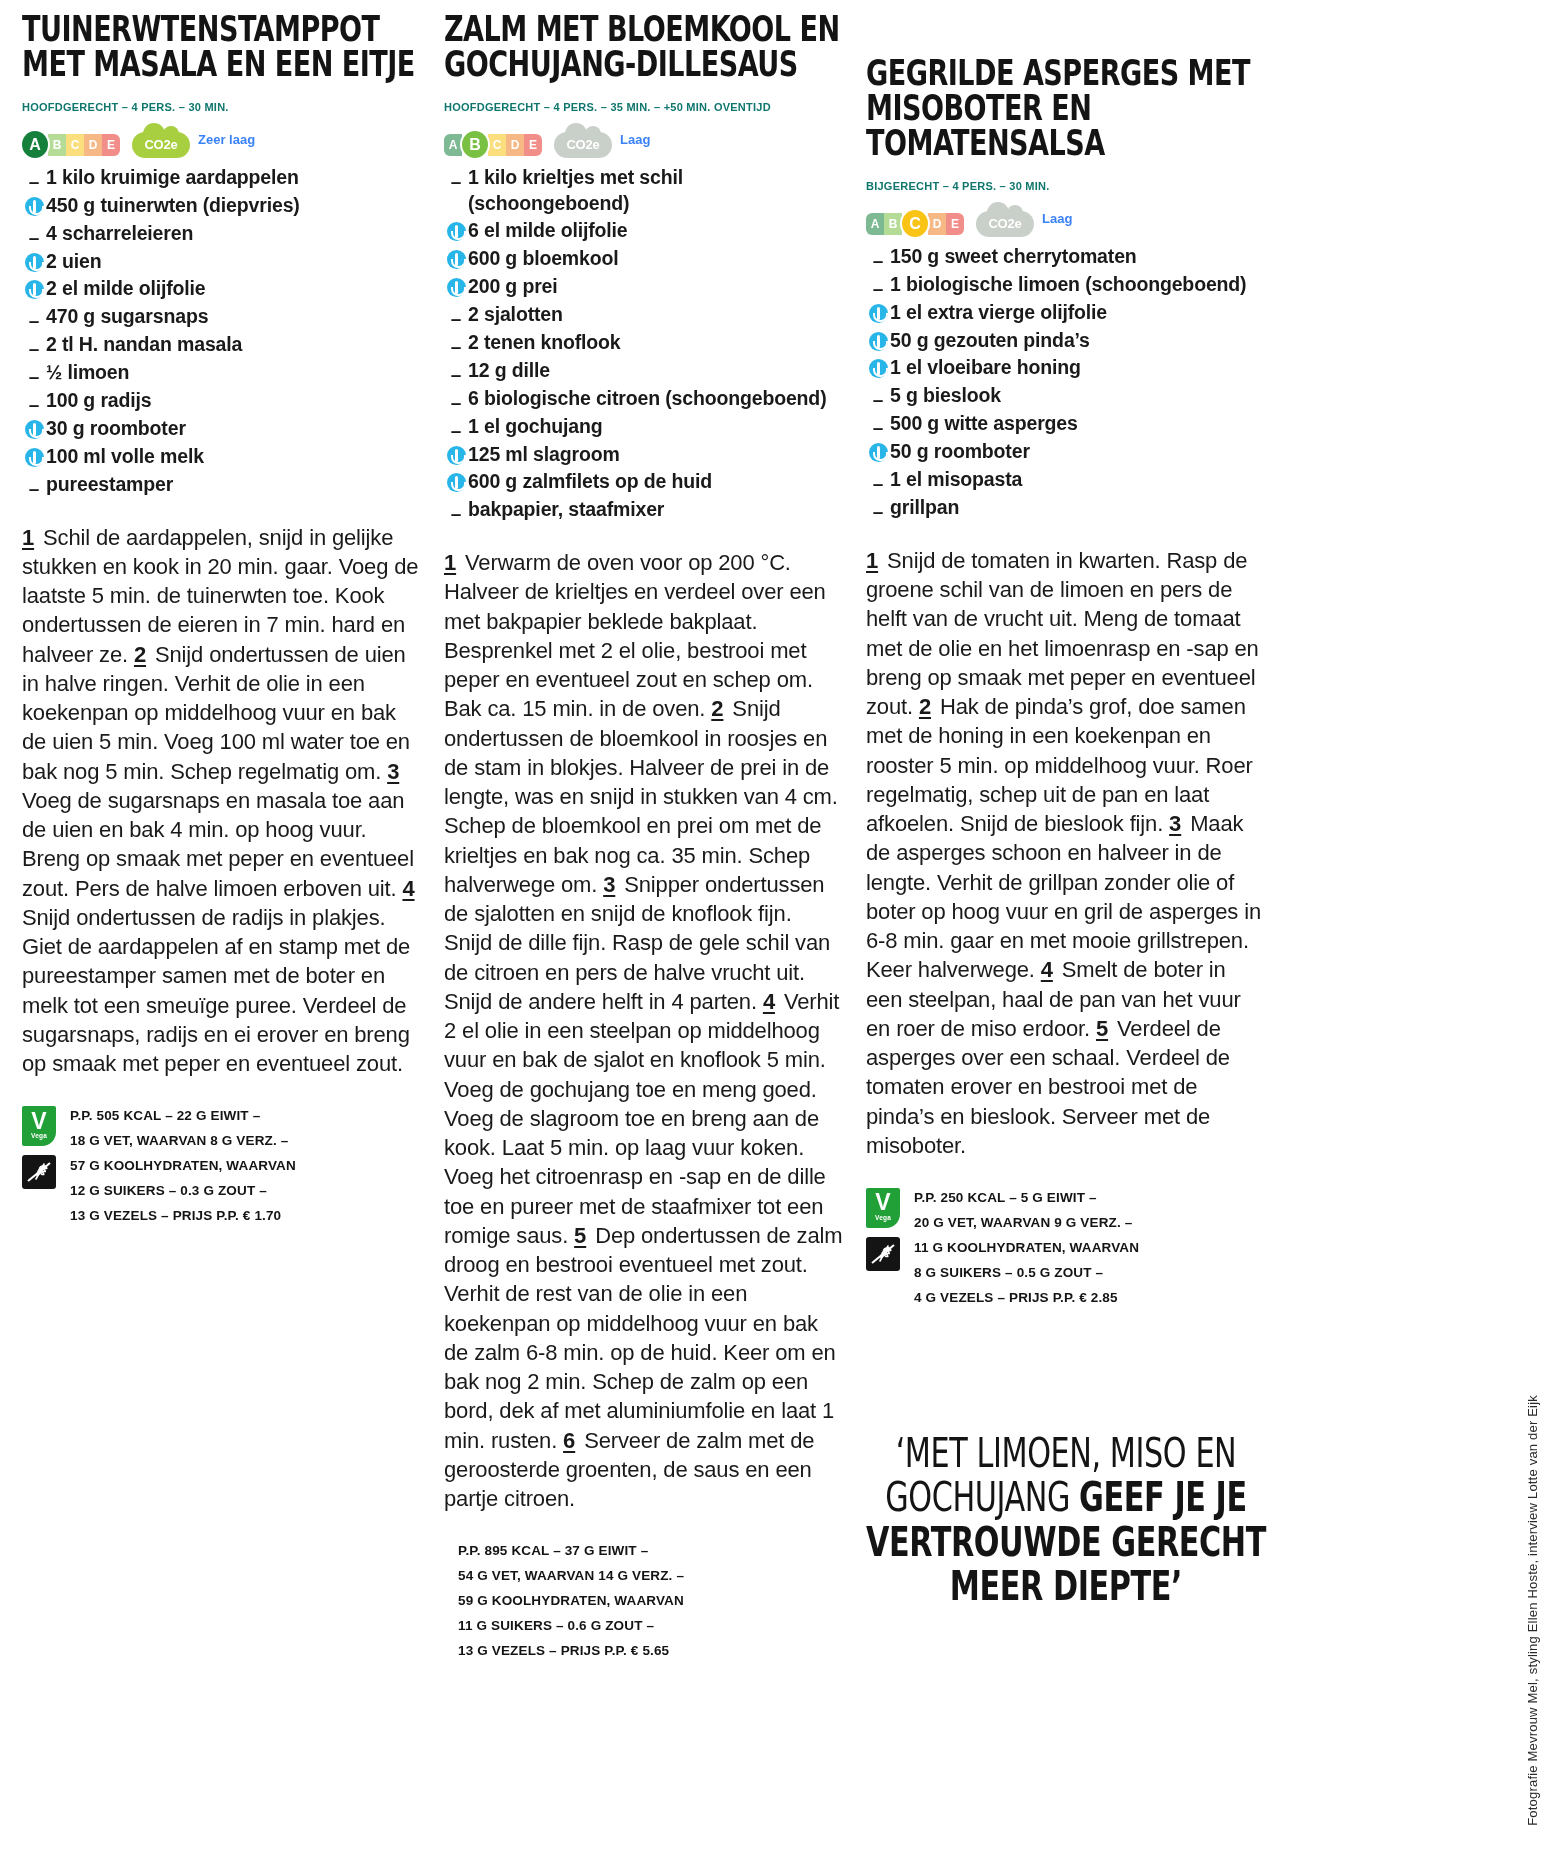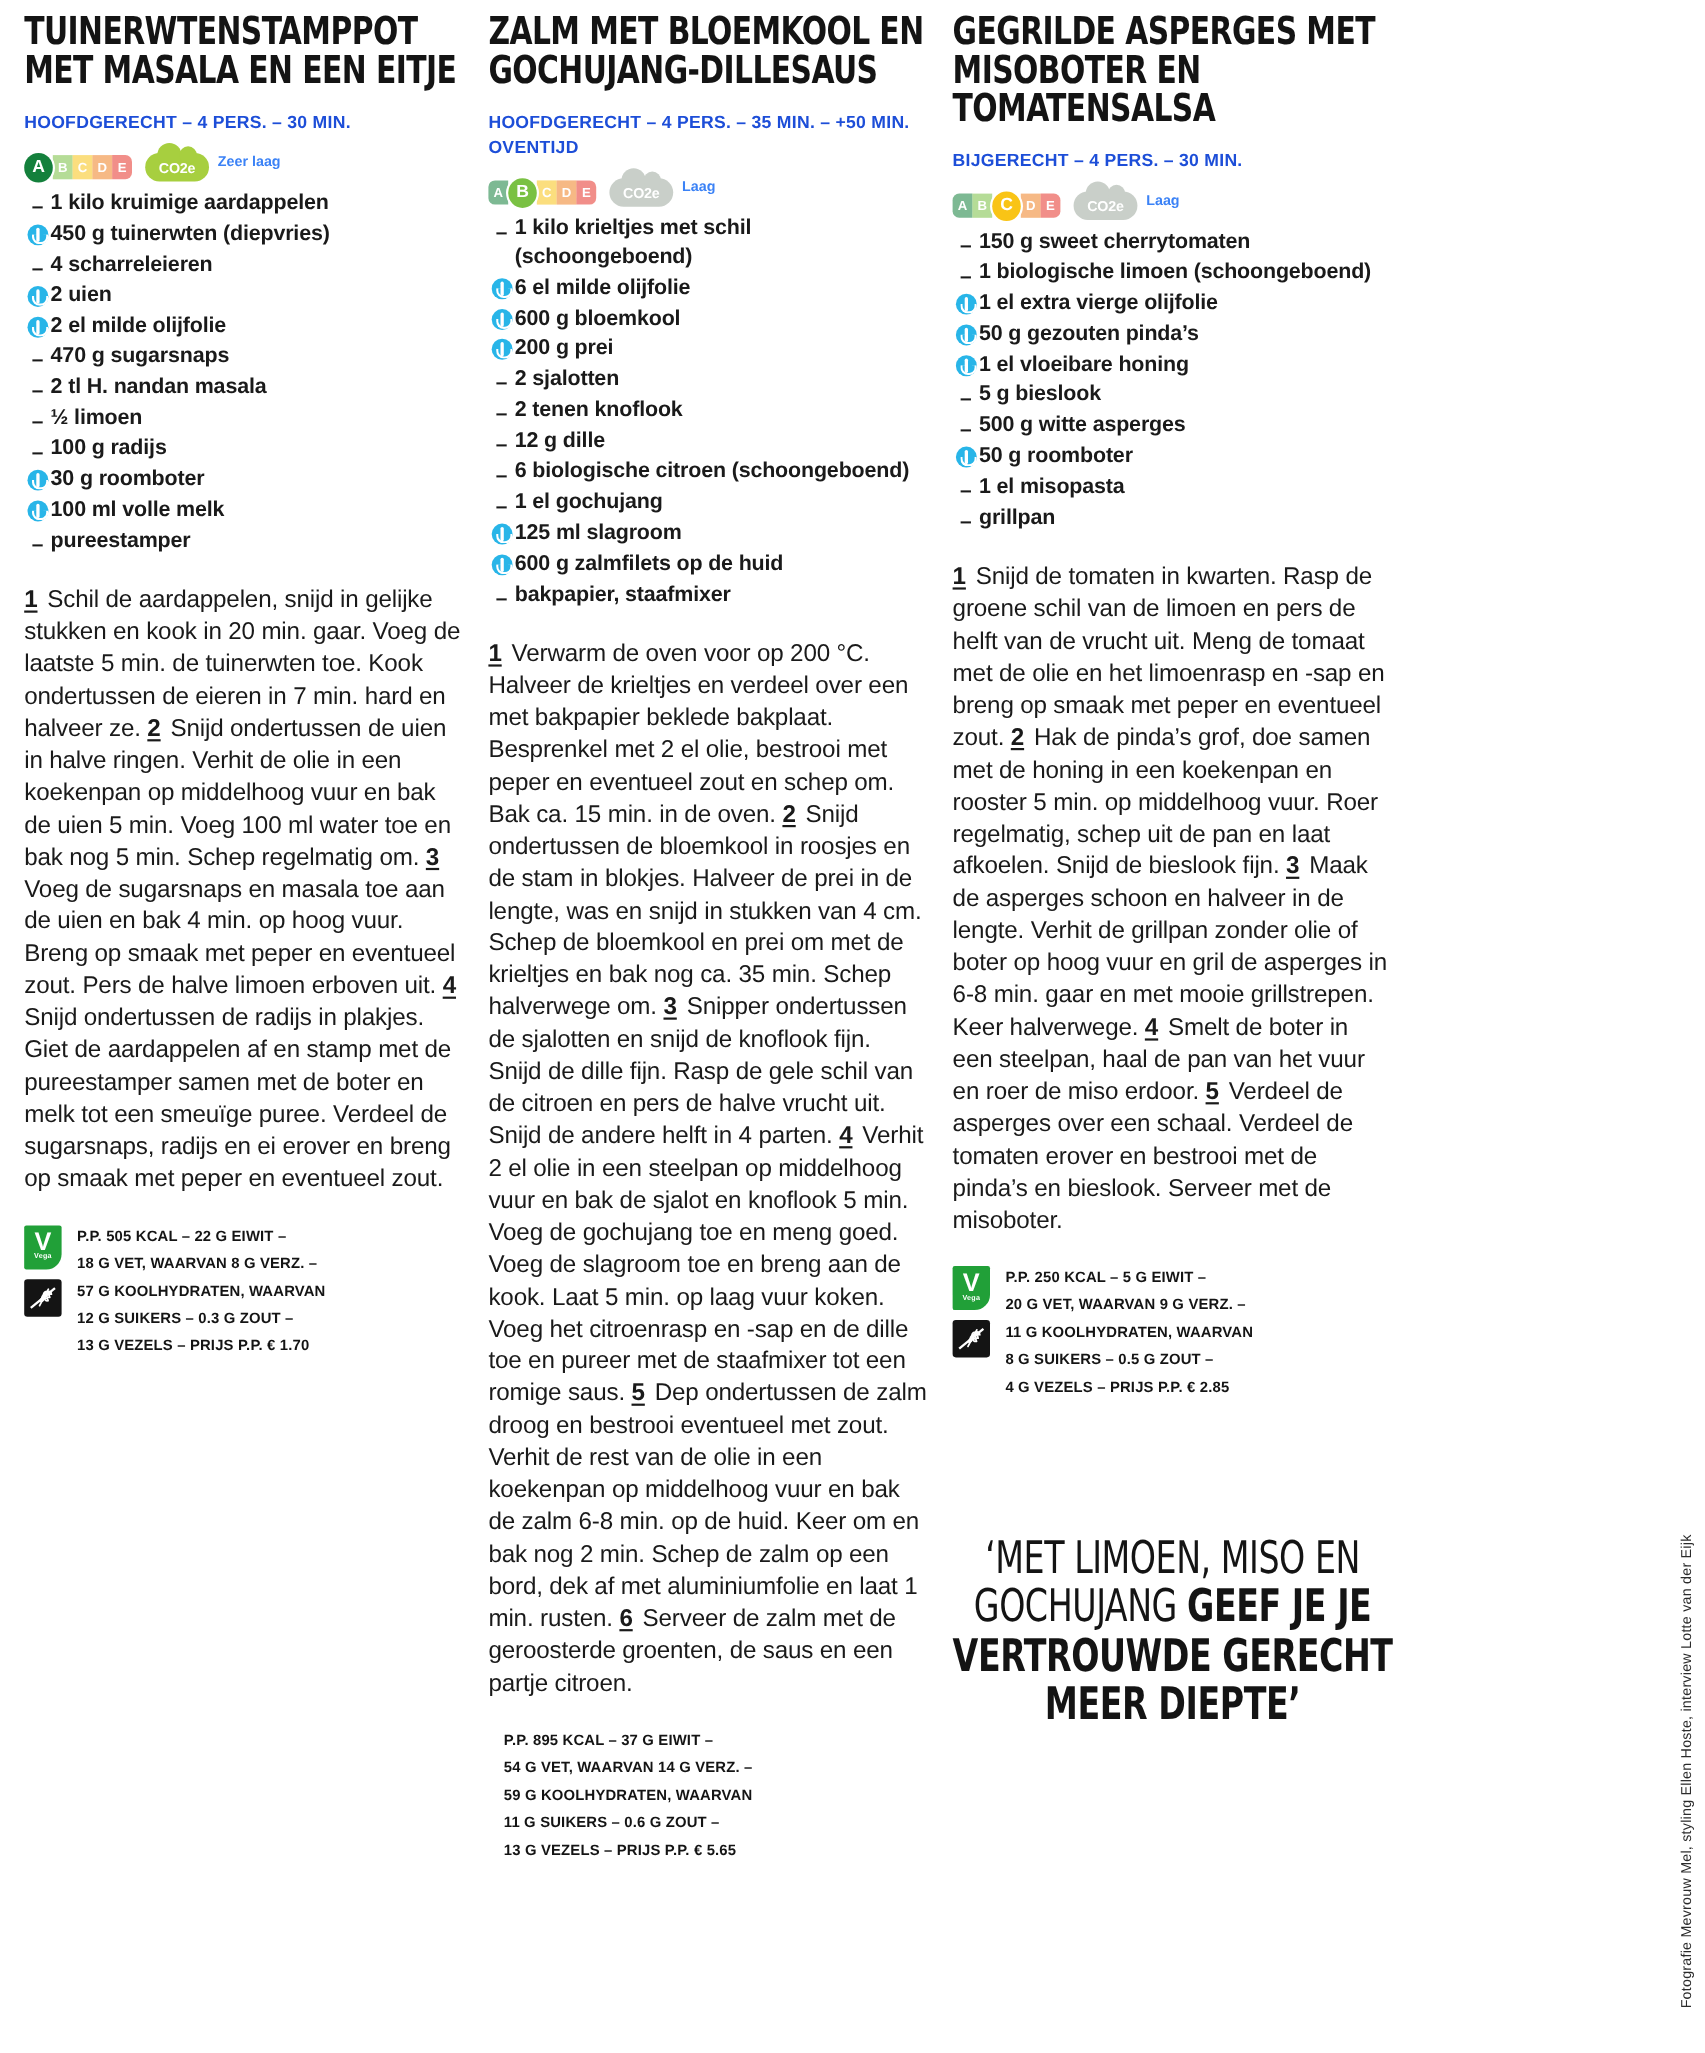--- a/index.html
+++ b/index.html
@@ -23,44 +23,44 @@
     display: flex;
     gap: 0;
     padding-left: 22px;
     padding-right: 60px;
   }
   .col {
     width: 400px;
     margin-right: 22px;
     position: relative;
   }
-  .col:last-child { margin-right: 0; }
+  .col:last-child { margin-right: 0; margin-top: 44px; }
 
   
   .recipe-title {
     font-family: "Liberation Sans Narrow", "DejaVu Sans Condensed", "Liberation Sans", sans-serif;
     font-weight: 700;
     font-size: 35px;
     line-height: 1.0;
     letter-spacing: -0.6px;
     text-transform: uppercase;
     margin: 4px 0 0 0;
     transform: scaleX(0.86);
     transform-origin: left top;
     width: 116%;
     color: #141414;
   }
   .meta {
-    font-size: 16px;
+    font-size: 11px;
     font-weight: 700;
     letter-spacing: 0.25px;
     text-transform: uppercase;
     margin-top: 18px;
     line-height: 1.45;
-    color: #1d4ed8;
+    color: #0f766e;
   }
 
   
   .badge-row {
     display: flex;
     align-items: center;
     margin-top: 16px;
     margin-bottom: 6px;
     gap: 12px;
   }

